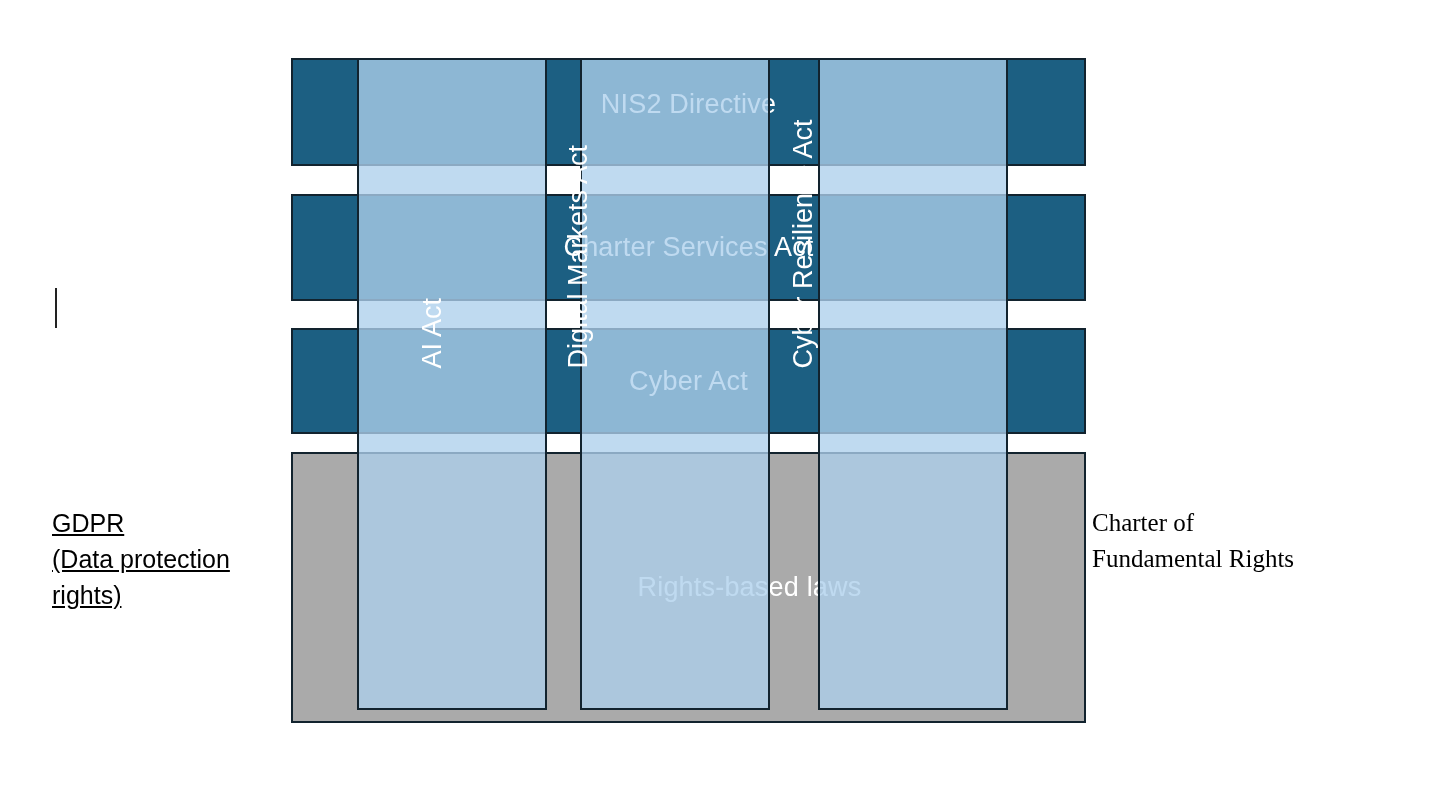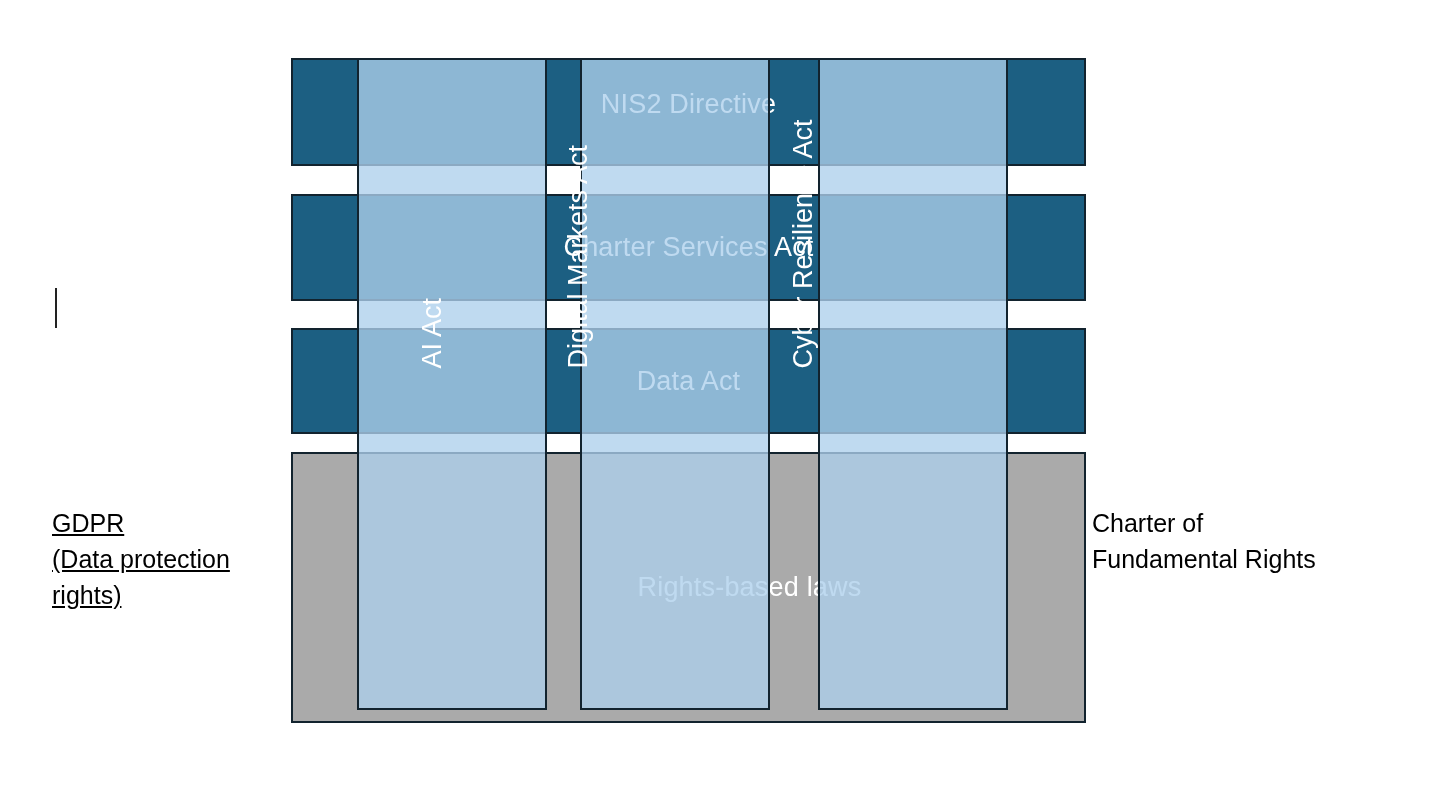--- a/index.html
+++ b/index.html
@@ -73,37 +73,37 @@
   <div id="hbars">
       <div class="hbar teal" style="left: 291px; top: 58px; width: 795px; height: 108px;"></div>
       <div class="hbar teal" style="left: 291px; top: 194px; width: 795px; height: 107px;"></div>
       <div class="hbar teal" style="left: 291px; top: 328px; width: 795px; height: 106px;"></div>
       <div class="hbar grey" style="left: 291px; top: 452px; width: 795px; height: 271px;"></div>
     </div>
 
   <div id="hlabels">
       <div class="hlabel" style="left: 291px; top: 58px; width: 795px; height: 93px;">NIS2 Directive</div>
       <div class="hlabel" style="left: 291px; top: 194px; width: 795px; height: 107px;">Charter Services Act</div>
-      <div class="hlabel" style="left: 291px; top: 328px; width: 795px; height: 106px;">Data Act</div>
+      <div class="hlabel" style="left: 291px; top: 328px; width: 795px; height: 106px;">Cyber Act</div>
       <div class="hlabel" style="left: 291px; top: 452px; width: 917px; height: 271px;">Rights-based laws</div>
     </div>
 
   <div id="vcols">
       <div class="vcol" style="left: 357px; top: 58px; width: 190px; height: 652px;"></div>
       <div class="vcol" style="left: 580px; top: 58px; width: 190px; height: 652px;"></div>
       <div class="vcol" style="left: 818px; top: 58px; width: 190px; height: 652px;"></div>
     </div>
 
   <div id="vlabels">
       <div class="vlabel" style="left: 452px; top: 384px; transform: translate(-50%, -50%) rotate(-90deg);">AI Act</div>
       <div class="vlabel" style="left: 675px; top: 384px; transform: translate(-50%, -50%) rotate(-90deg);">Digital Markets Act</div>
       <div class="vlabel" style="left: 913px; top: 384px; transform: translate(-50%, -50%) rotate(-90deg);">Cyber Resilience Act</div>
     </div>
 
   <div id="captions">
       <div class="caption right" style="left: 52px; top: 505px; text-decoration: underline;">GDPR
 (Data protection
 rights)</div>
-      <div class="caption right" style="left: 1092px; top: 505px;">Charter of
+      <div class="caption right" style="left: 1092px; top: 505px; font-family: Liberation Serif, serif;">Charter of
 Fundamental Rights</div>
     </div>
 
 </div>
 
 </body></html>

